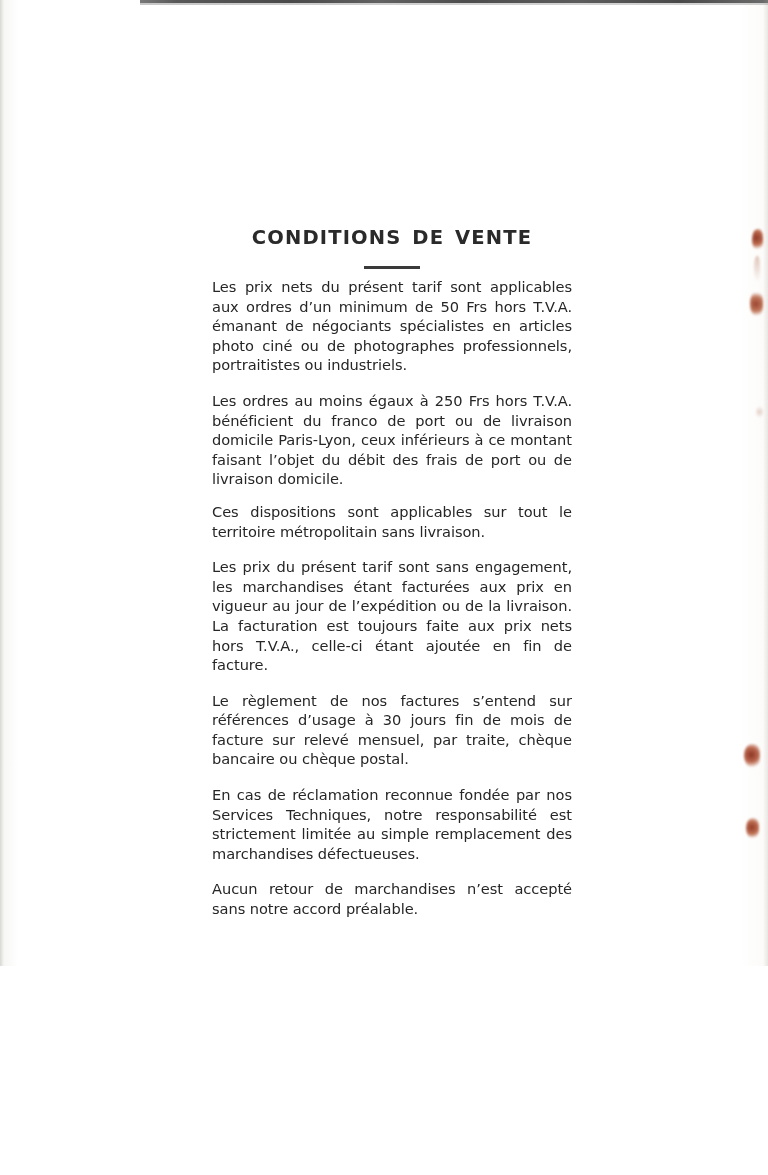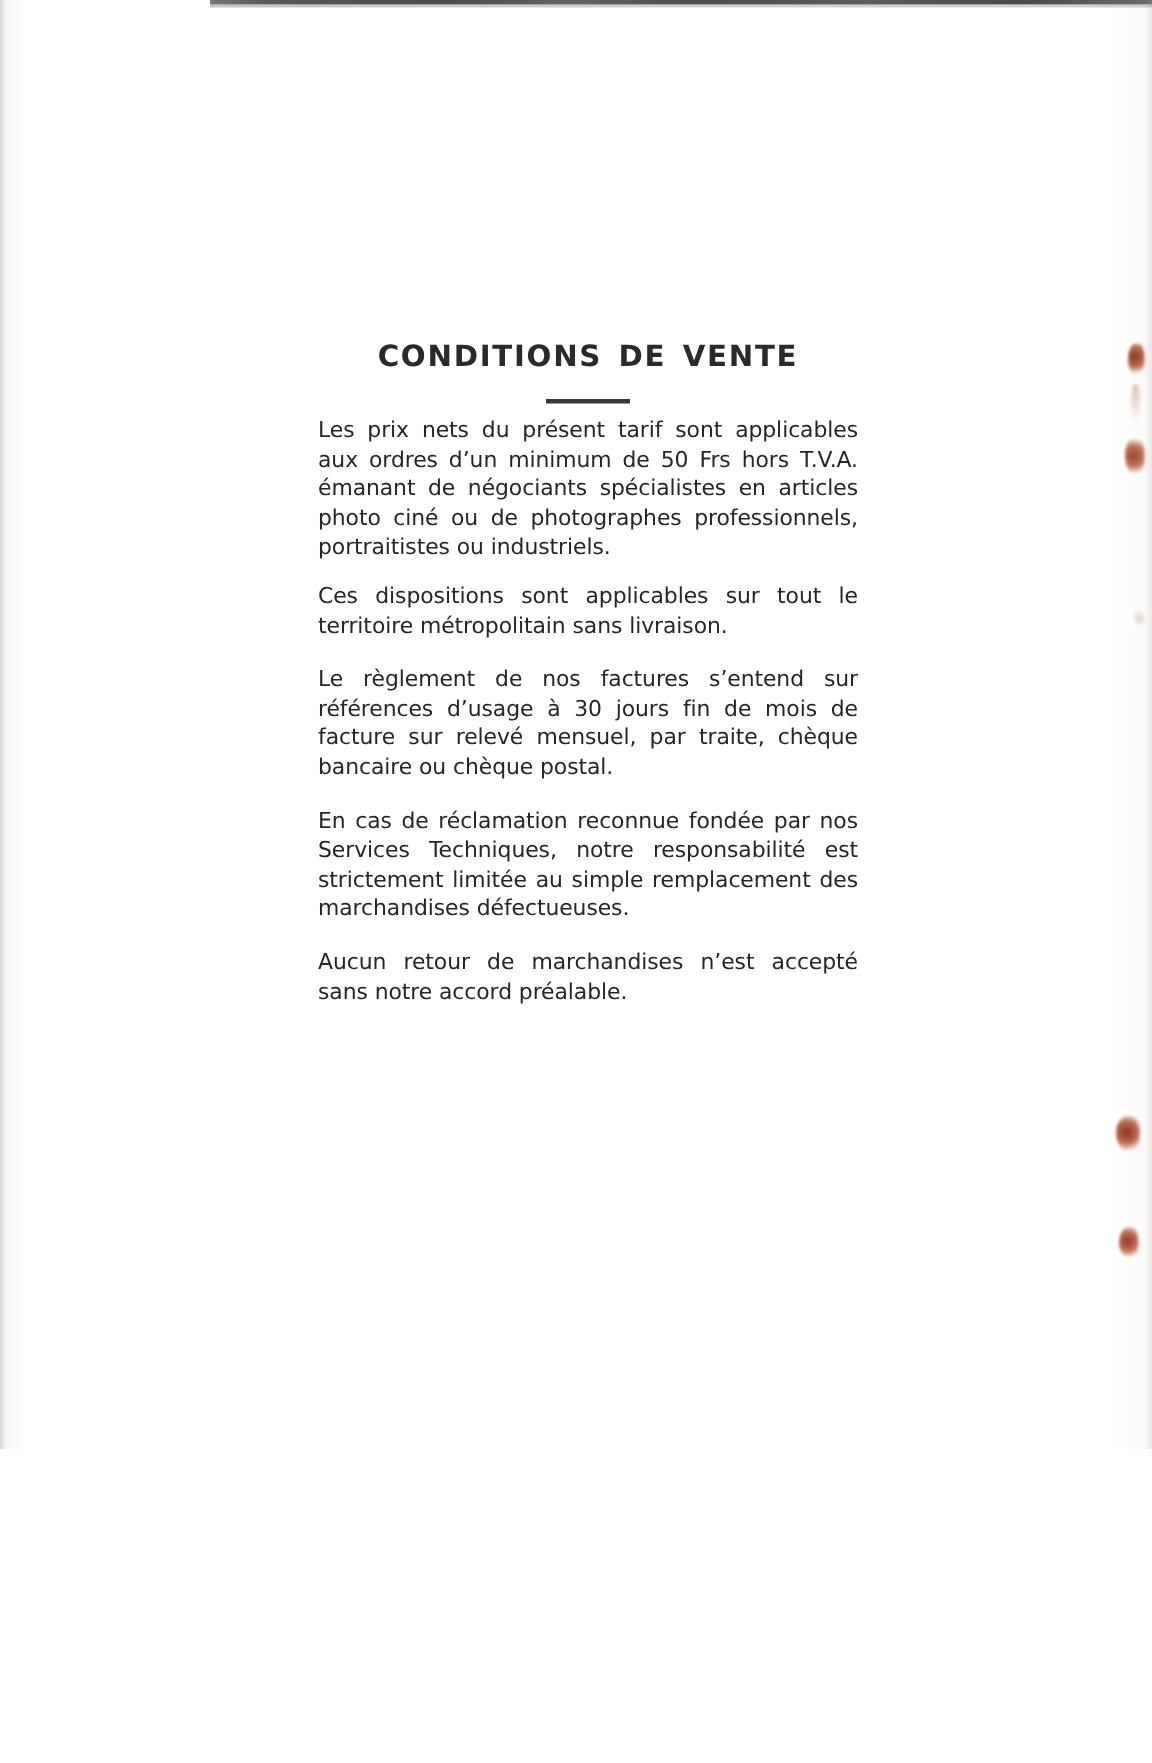--- a/index.html
+++ b/index.html
@@ -148,20 +148,22 @@
               background:radial-gradient(circle, rgba(190,140,120,.40), rgba(255,255,255,0) 75%);"></div>
 
   <div class="content">
 
     <h1 class="doc-title">CONDITIONS DE VENTE</h1>
 
     <div class="title-rule"></div>
 
     <div class="body-copy">
       <p class="para">Les prix nets du présent tarif sont applicables aux ordres d’un minimum de 50 Frs hors T.V.A. émanant de négociants spécialistes en articles photo ciné ou de photographes professionnels, portraitistes ou industriels.</p>
+      <p class="para">Les ordres au moins égaux à 250 Frs hors T.V.A. bénéficient du franco de port ou de livraison domicile Paris-Lyon, ceux inférieurs à ce montant faisant l’objet du débit des frais de port ou de livraison domicile.</p>
       <p class="para tight">Ces dispositions sont applicables sur tout le territoire métropolitain sans livraison.</p>
+      <p class="para">Les prix du présent tarif sont sans engagement, les marchandises étant facturées aux prix en vigueur au jour de l’expédition ou de la livraison. La facturation est toujours faite aux prix nets hors T.V.A., celle-ci étant ajoutée en fin de facture.</p>
       <p class="para">Le règlement de nos factures s’entend sur références d’usage à 30 jours fin de mois de facture sur relevé mensuel, par traite, chèque bancaire ou chèque postal.</p>
       <p class="para">En cas de réclamation reconnue fondée par nos Services Techniques, notre responsabilité est strictement limitée au simple remplacement des marchandises défectueuses.</p>
       <p class="para">Aucun retour de marchandises n’est accepté sans notre accord préalable.</p>
     </div>
 
   </div>
 </div>
 
 </body></html>

